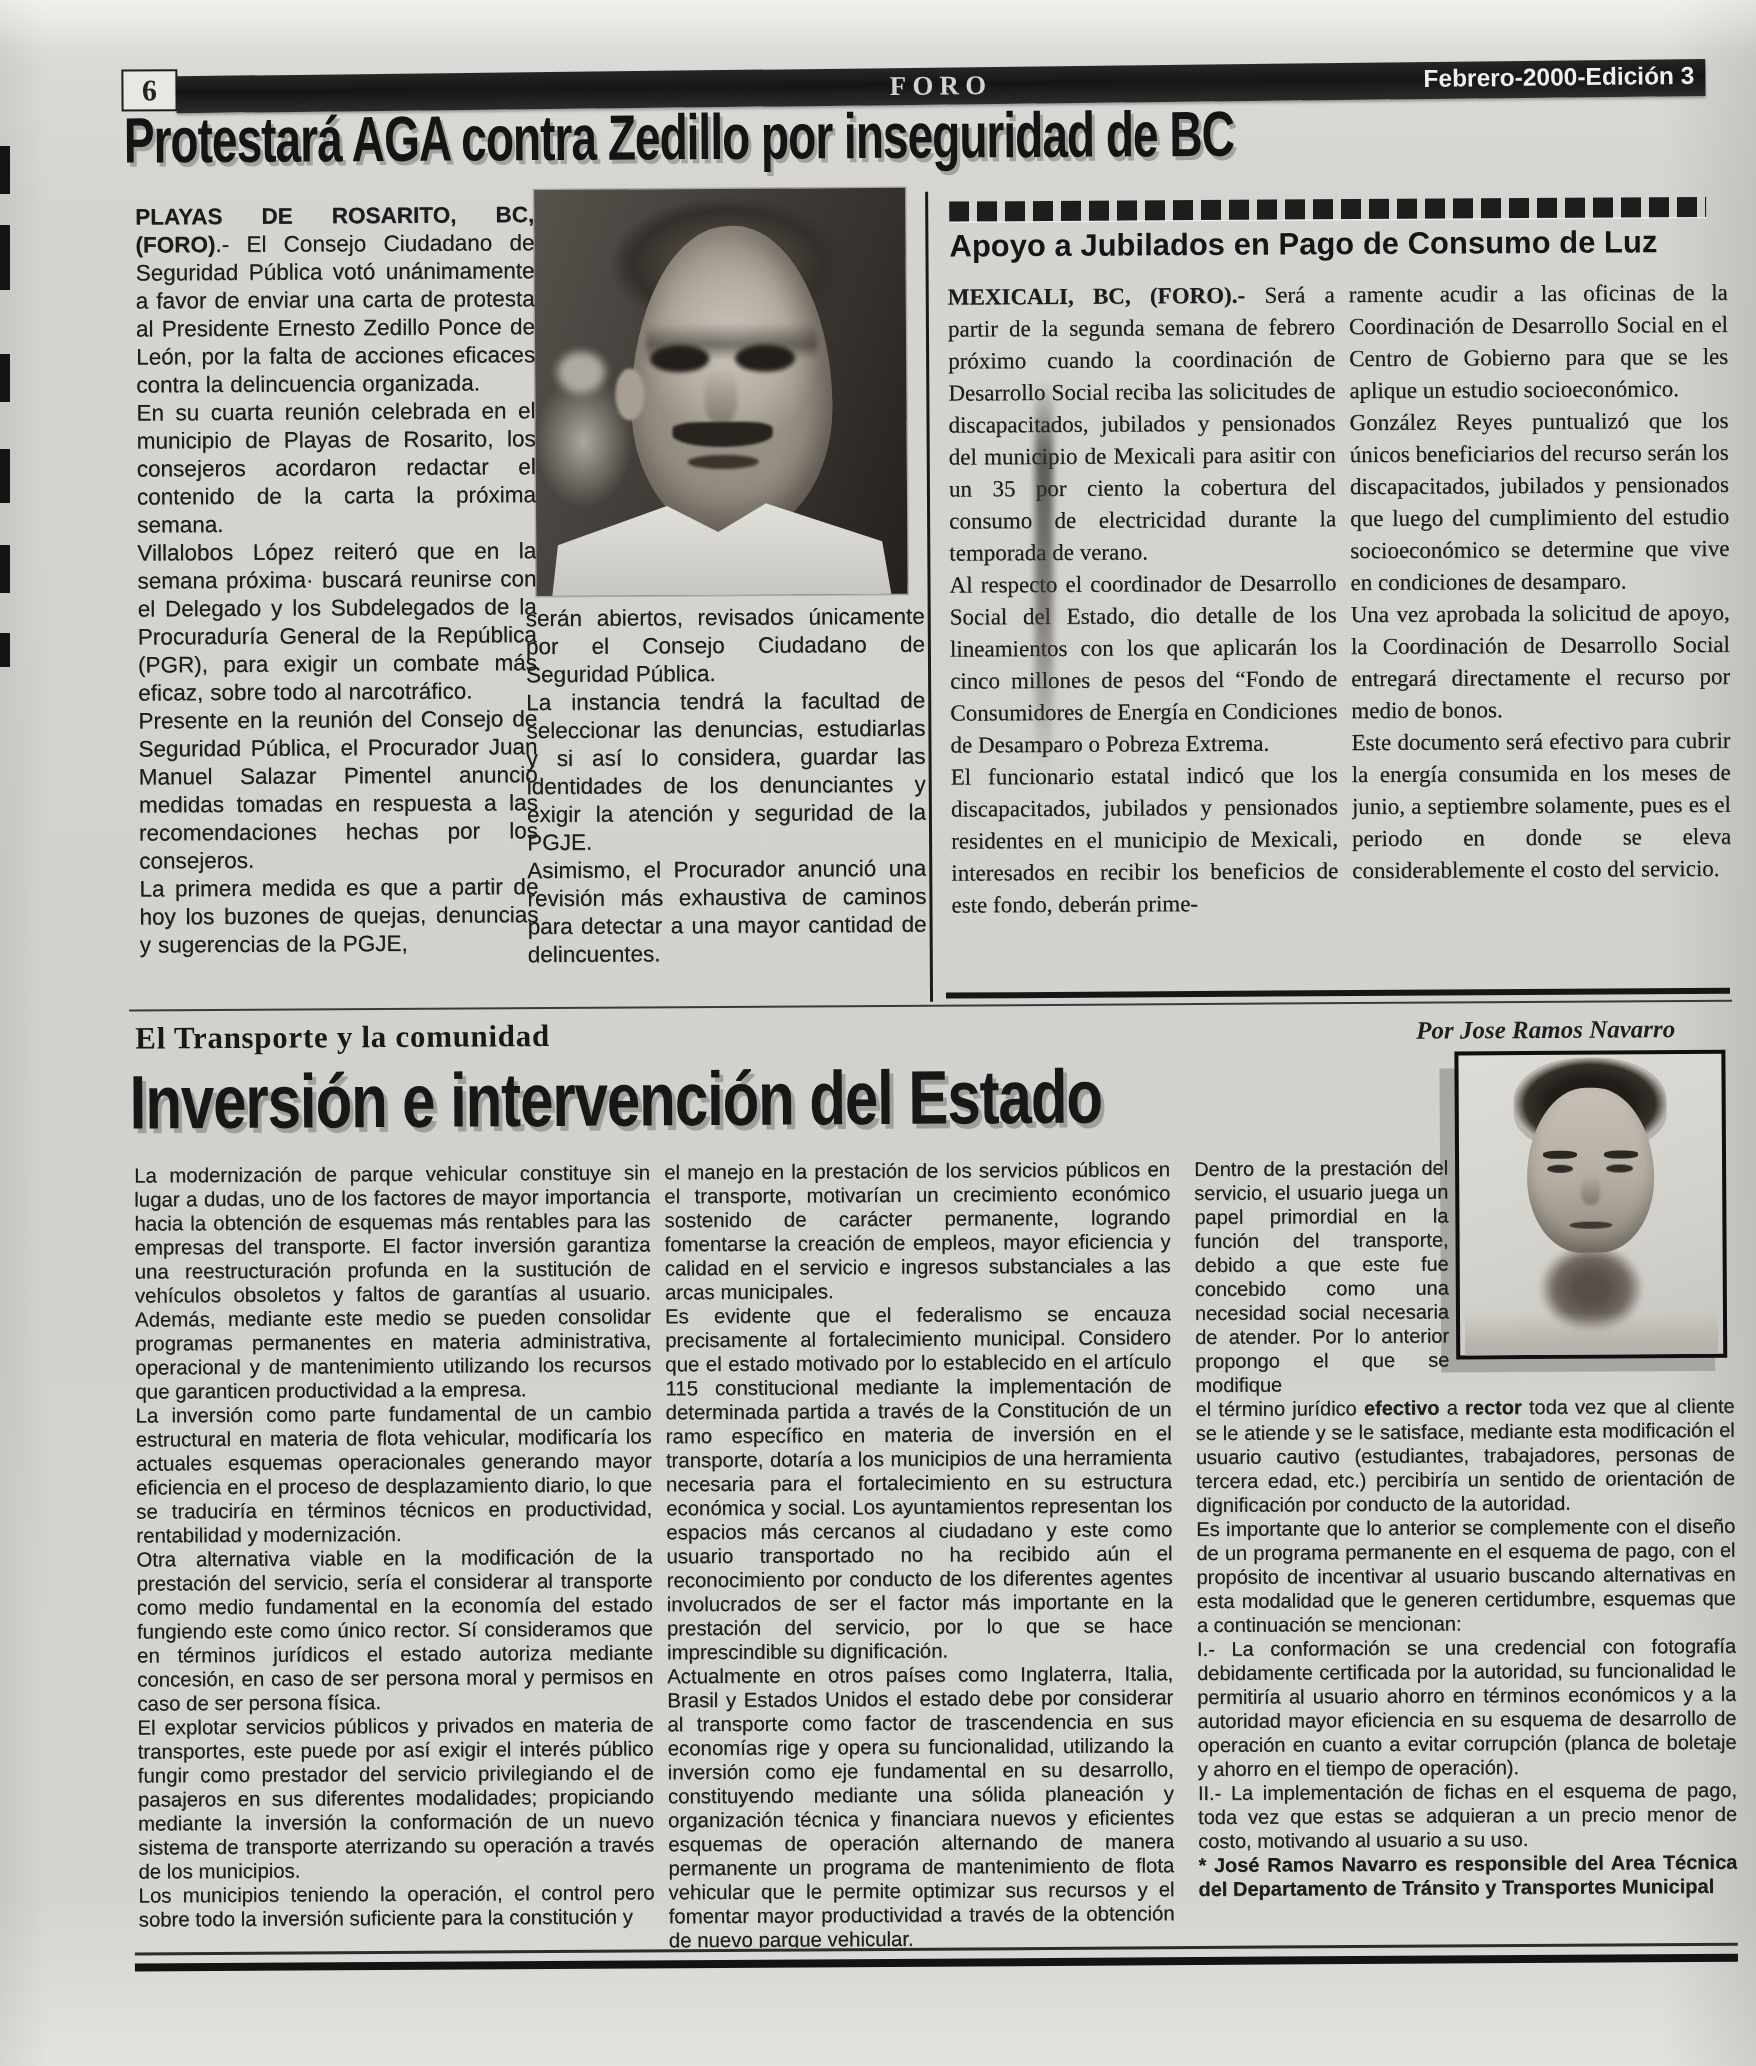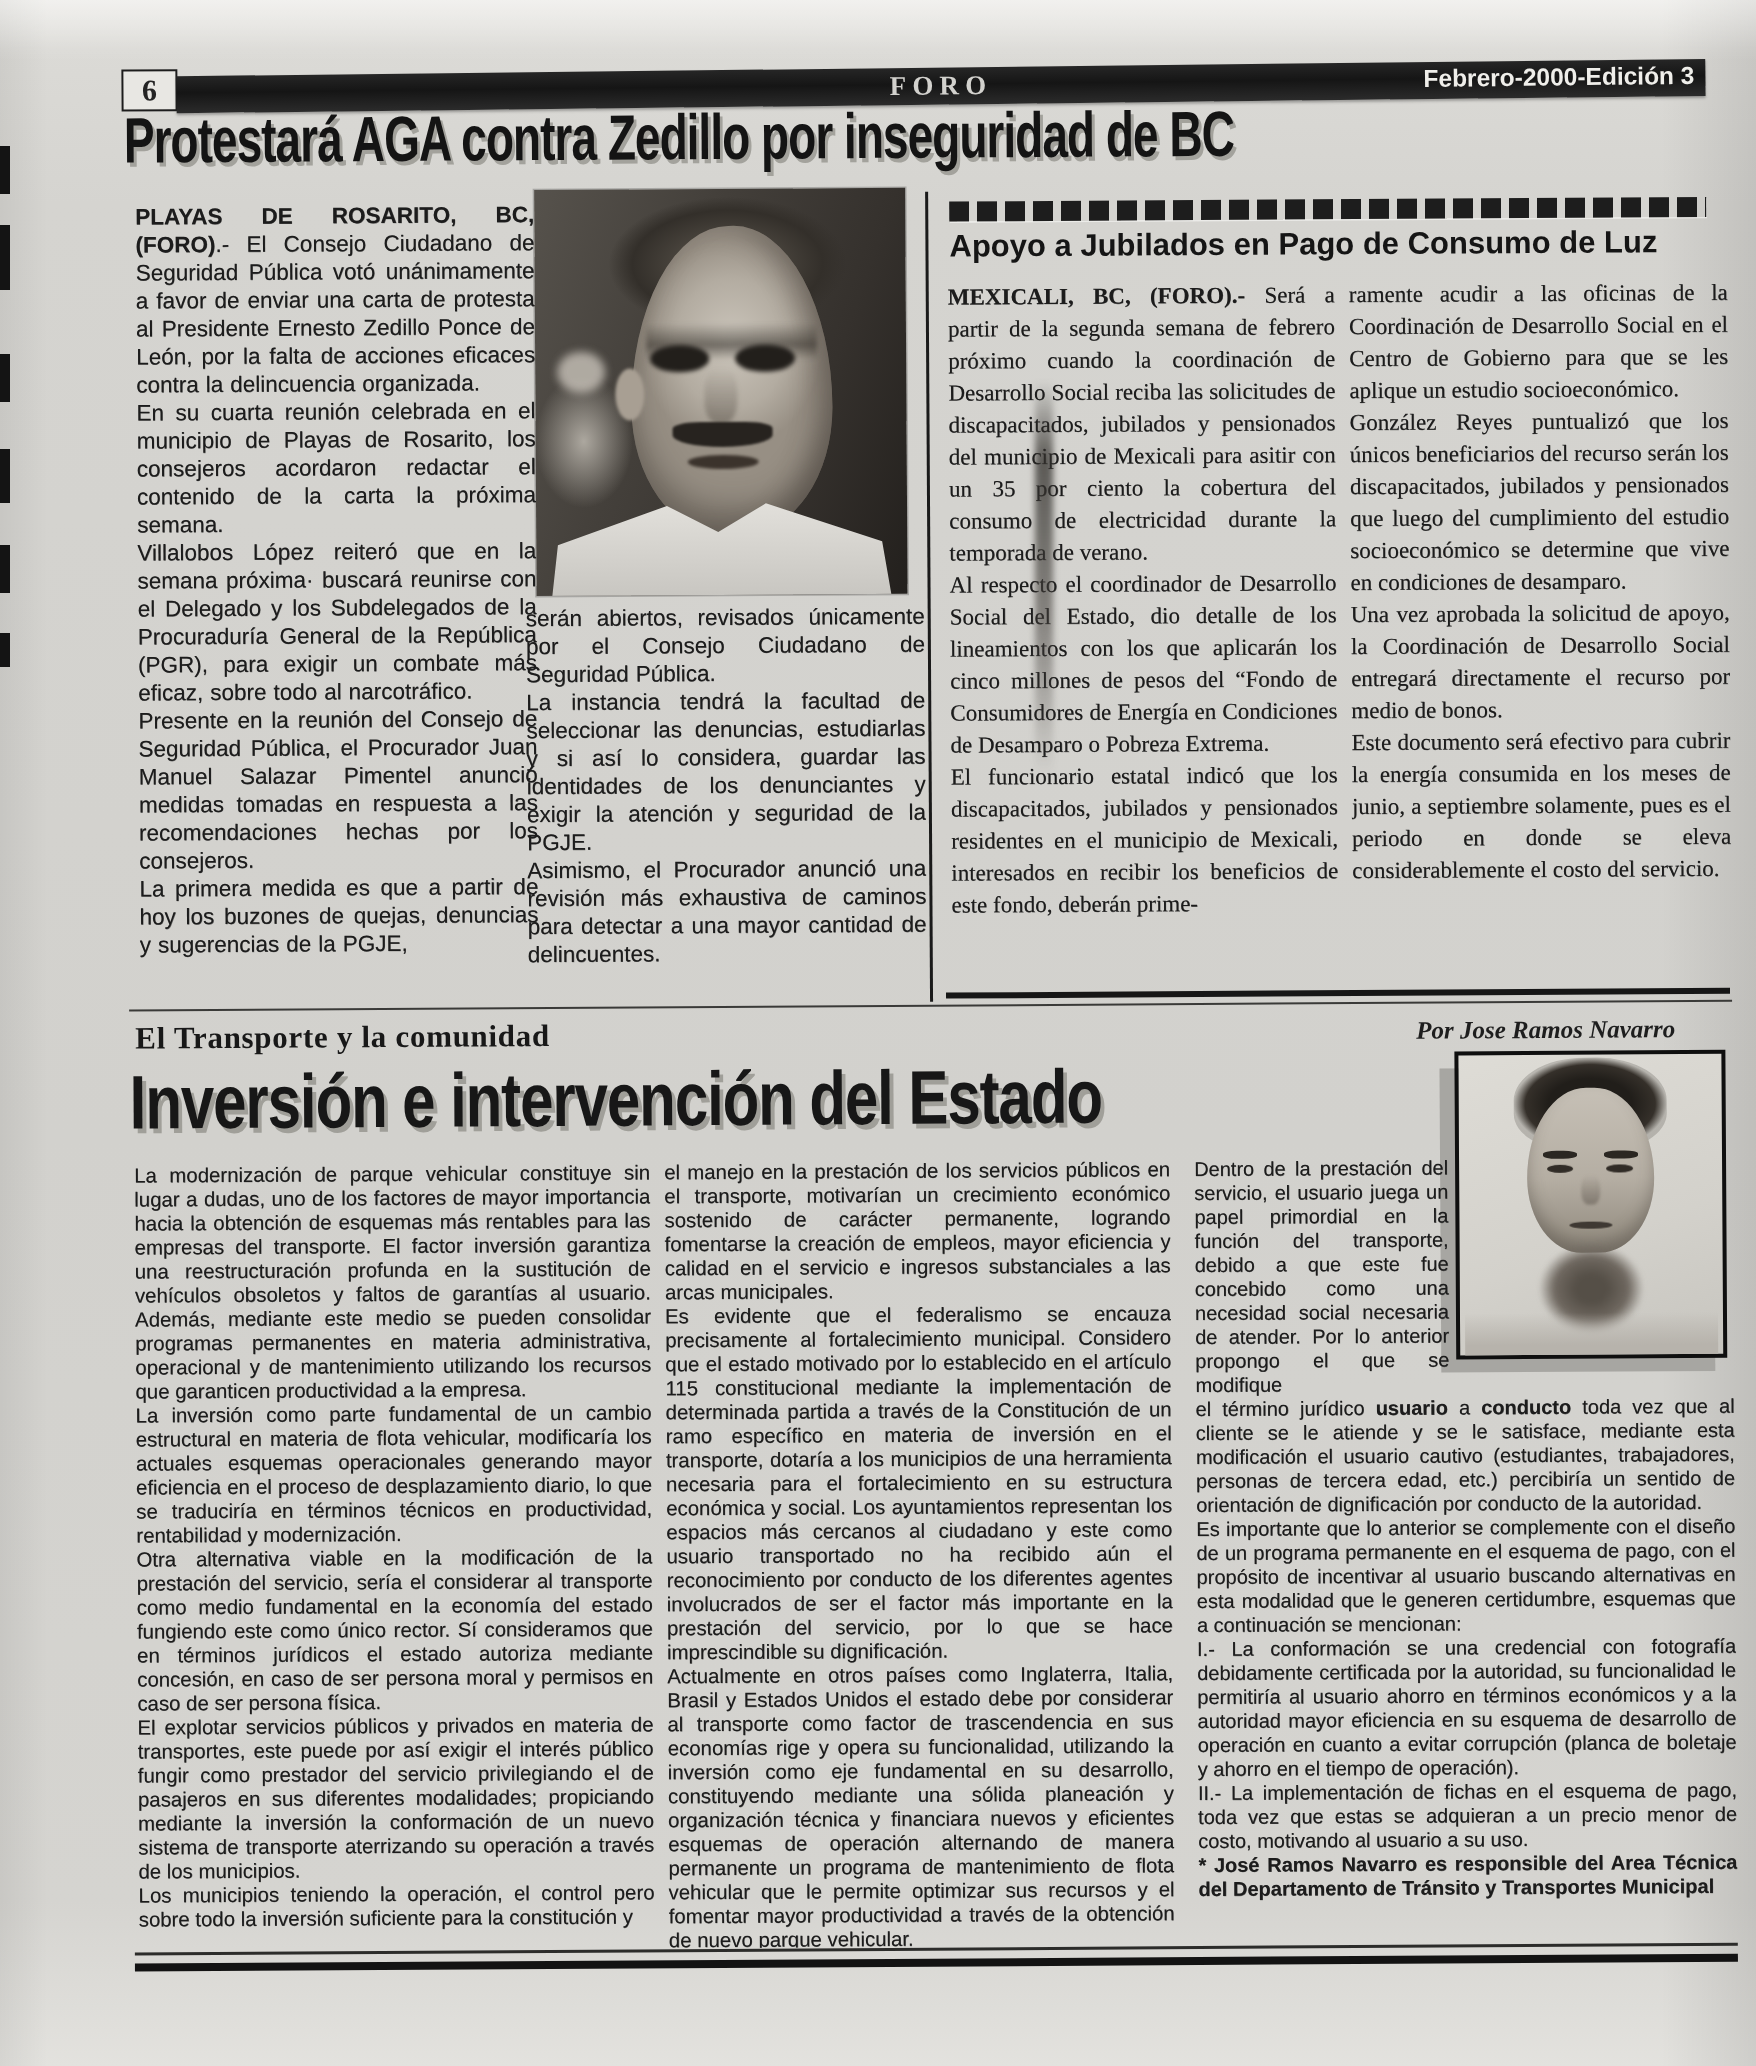--- a/index.html
+++ b/index.html
@@ -255,21 +255,21 @@
 
     <div class="col bottom-col noprint-shadow" style="left:663px;top:1159px;width:506px;height:788px;">
       <p>el manejo en la prestación de los servicios públicos en el transporte, motivarían un crecimiento económico sostenido de carácter permanente, logrando fomentarse la creación de empleos, mayor eficiencia y calidad en el servicio e ingresos substanciales a las arcas municipales.</p>
       <p>Es evidente que el federalismo se encauza precisamente al fortalecimiento municipal. Considero que el estado motivado por lo establecido en el artículo 115 constitucional mediante la implementación de determinada partida a través de la Constitución de un ramo específico en materia de inversión en el transporte, dotaría a los municipios de una herramienta necesaria para el fortalecimiento en su estructura económica y social. Los ayuntamientos representan los espacios más cercanos al ciudadano y este como usuario transportado no ha recibido aún el reconocimiento por conducto de los diferentes agentes involucrados de ser el factor más importante en la prestación del servicio, por lo que se hace imprescindible su dignificación.</p>
       <p>Actualmente en otros países como Inglaterra, Italia, Brasil y Estados Unidos el estado debe por considerar al transporte como factor de trascendencia en sus economías rige y opera su funcionalidad, utilizando la inversión como eje fundamental en su desarrollo, constituyendo mediante una sólida planeación y organización técnica y financiara nuevos y eficientes esquemas de operación alternando de manera permanente un programa de mantenimiento de flota vehicular que le permite optimizar sus recursos y el fomentar mayor productividad a través de la obtención de nuevo parque vehicular.</p>
     </div>
 
     <div class="col bottom-col3 noprint-shadow" style="left:1193px;top:1159px;width:539px;height:807px;">
       <div style="float:right;width:285px;height:219px;"></div>
       <p>Dentro de la prestación del servicio, el usuario juega un papel primordial en la función del transporte, debido a que este fue concebido como una necesidad social necesaria de atender. Por lo anterior propongo el que se modifique</p>
-      <p><span>el término jurídico </span><b class="inline">usuario</b><span> a </span><b class="inline">conducto</b><span> toda vez que al cliente se le atiende y se le satisface, mediante esta modificación el usuario cautivo (estudiantes, trabajadores, personas de tercera edad, etc.) percibiría un sentido de orientación de dignificación por conducto de la autoridad.</span></p>
+      <p><span>el término jurídico </span><b class="inline">efectivo</b><span> a </span><b class="inline">rector</b><span> toda vez que al cliente se le atiende y se le satisface, mediante esta modificación el usuario cautivo (estudiantes, trabajadores, personas de tercera edad, etc.) percibiría un sentido de orientación de dignificación por conducto de la autoridad.</span></p>
       <p>Es importante que lo anterior se complemente con el diseño de un programa permanente en el esquema de pago, con el propósito de incentivar al usuario buscando alternativas en esta modalidad que le generen certidumbre, esquemas que a continuación se mencionan:</p>
       <p>I.- La conformación se una credencial con fotografía debidamente certificada por la autoridad, su funcionalidad le permitiría al usuario ahorro en términos económicos y a la autoridad mayor eficiencia en su esquema de desarrollo de operación en cuanto a evitar corrupción (planca de boletaje y ahorro en el tiempo de operación).</p>
       <p>II.- La implementación de fichas en el esquema de pago, toda vez que estas se adquieran a un precio menor de costo, motivando al usuario a su uso.</p>
       <p class="footnote">* José Ramos Navarro es responsible del Area Técnica del Departamento de Tránsito y Transportes Municipal</p>
     </div>
 
     <div class="abs rule-bot-thin"></div>
     <div class="abs rule-bot-thick"></div>
 
   </div>

